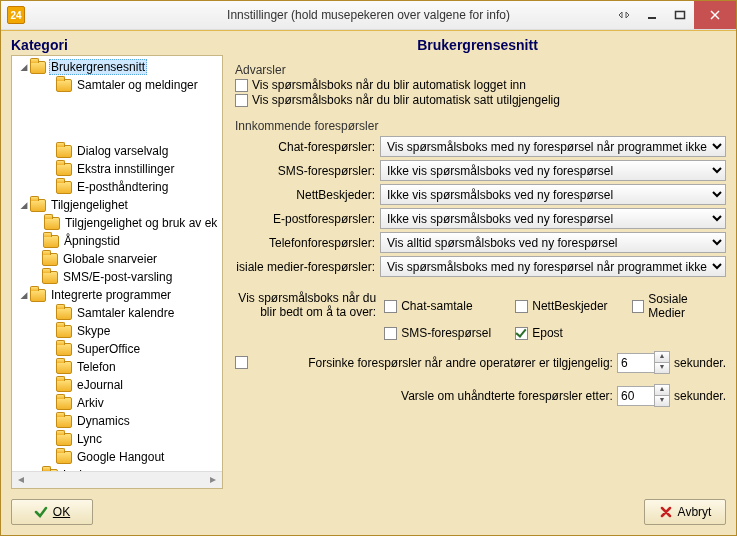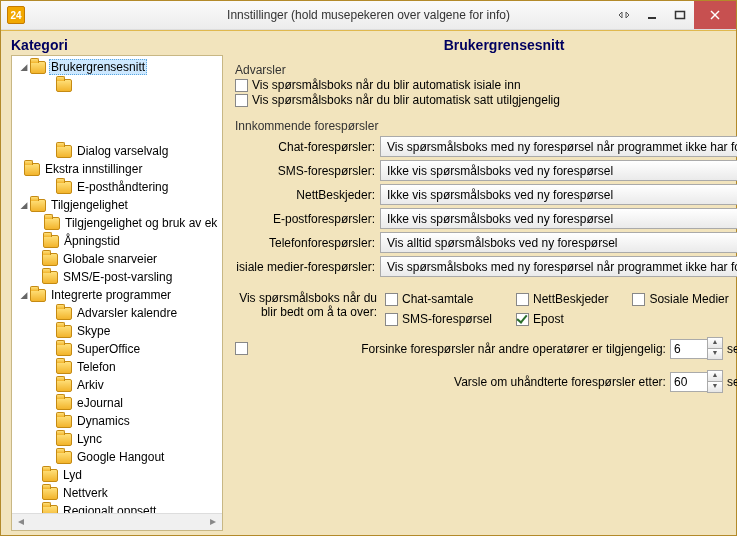--- a/index.html
+++ b/index.html
@@ -8,21 +8,21 @@
   .titlebar{height:28px;background:linear-gradient(#fafafa,#ececec);display:flex;align-items:center;position:relative;border-bottom:1px solid #ddd;}
   .titlebar .app-icon{width:16px;height:16px;margin-left:6px;background:#f2a800;border:1px solid #c47a00;border-radius:2px;position:relative;display:flex;align-items:center;justify-content:center;}
   .titlebar .app-icon span{font-size:10px;color:#fff;font-weight:bold;}
   .titlebar .title{position:absolute;width:100%;text-align:center;font-size:12px;color:#333;pointer-events:none;}
   .titlebar .tb-buttons{position:absolute;right:0;top:0;height:100%;display:flex;}
   .tb-buttons div{width:32px;height:100%;display:flex;align-items:center;justify-content:center;font-size:14px;font-family:Arial;}
   .tb-buttons .restore-icon,.tb-buttons .minimize-icon,.tb-buttons .maximize-icon{width:28px;}
   .tb-buttons .close-btn{width:42px;background:#c75050;color:#fff;}
   .tb-buttons svg{pointer-events:none;}
   
-  .window-body{flex:1;display:flex;flex-direction:row;background:#f2e4bd;border-top:1px solid #e0b84e;min-height:0;}
+  .window-body{flex:1;display:flex;flex-direction:column;background:#f2e4bd;border-top:1px solid #e0b84e;min-height:0;}
   .main{flex:1;display:flex;gap:6px;padding:6px 10px 4px 10px;min-height:0;}
   .col-left{width:212px;display:flex;flex-direction:column;}
   .col-right{flex:1;display:flex;flex-direction:column;min-width:0;}
   h3{margin:0 0 2px 0;font-size:14px;font-weight:bold;color:#000060;}
   .col-right h3{text-align:center;}
   
   .tree-wrap{flex:1;background:#fff;border:1px solid #c8b784;overflow:hidden;display:flex;flex-direction:column;min-height:0;}
   .tree{flex:1;overflow:hidden;padding:2px 0;}
   .tree-node{display:flex;align-items:center;height:18px;white-space:nowrap;padding-right:4px;}
   .tree-node .toggler{width:12px;text-align:center;font-size:9px;color:#666;}
@@ -99,27 +99,28 @@
         <div class="tree-wrap">
           <div class="tree" id="tree">
               <div class="tree-node selected" style="padding-left: 6px;">
                 <span class="toggler">◢</span>
                 <span class="folder"></span>
                 <span class="lbl">Brukergrensesnitt</span>
               </div>
               <div class="tree-node" style="padding-left: 32px;">
                 <span class="toggler"></span>
                 <span class="folder"></span>
+                <span class="lbl">Samtaler og meldinger</span>
               </div>
               <div class="tree-node" style="padding-left: 32px; margin-top: 48px;">
                 <span class="toggler"></span>
                 <span class="folder"></span>
                 <span class="lbl">Dialog varselvalg</span>
               </div>
-              <div class="tree-node" style="">
+              <div class="tree-node" style="padding-left: 32px;">
                 <span class="toggler"></span>
                 <span class="folder"></span>
                 <span class="lbl">Ekstra innstillinger</span>
               </div>
               <div class="tree-node" style="padding-left: 32px;">
                 <span class="toggler"></span>
                 <span class="folder"></span>
                 <span class="lbl">E-posthåndtering</span>
               </div>
               <div class="tree-node" style="padding-left: 6px;">
@@ -148,46 +149,46 @@
                 <span class="lbl">SMS/E-post-varsling</span>
               </div>
               <div class="tree-node" style="padding-left: 6px;">
                 <span class="toggler">◢</span>
                 <span class="folder"></span>
                 <span class="lbl">Integrerte programmer</span>
               </div>
               <div class="tree-node" style="padding-left: 32px;">
                 <span class="toggler"></span>
                 <span class="folder"></span>
-                <span class="lbl">Advarsler kalendre</span>
+                <span class="lbl">Samtaler kalendre</span>
               </div>
               <div class="tree-node" style="padding-left: 32px;">
                 <span class="toggler"></span>
                 <span class="folder"></span>
                 <span class="lbl">Skype</span>
               </div>
               <div class="tree-node" style="padding-left: 32px;">
                 <span class="toggler"></span>
                 <span class="folder"></span>
                 <span class="lbl">SuperOffice</span>
               </div>
               <div class="tree-node" style="padding-left: 32px;">
                 <span class="toggler"></span>
                 <span class="folder"></span>
                 <span class="lbl">Telefon</span>
               </div>
               <div class="tree-node" style="padding-left: 32px;">
                 <span class="toggler"></span>
                 <span class="folder"></span>
+                <span class="lbl">eJournal</span>
+              </div>
+              <div class="tree-node" style="padding-left: 32px;">
+                <span class="toggler"></span>
+                <span class="folder"></span>
                 <span class="lbl">Arkiv</span>
-              </div>
-              <div class="tree-node" style="padding-left: 32px;">
-                <span class="toggler"></span>
-                <span class="folder"></span>
-                <span class="lbl">eJournal</span>
               </div>
               <div class="tree-node" style="padding-left: 32px;">
                 <span class="toggler"></span>
                 <span class="folder"></span>
                 <span class="lbl">Dynamics</span>
               </div>
               <div class="tree-node" style="padding-left: 32px;">
                 <span class="toggler"></span>
                 <span class="folder"></span>
                 <span class="lbl">Lync</span>
@@ -219,21 +220,21 @@
           </div>
         </div>
       </div>
 
       <div class="col-right">
         <h3>Brukergrensesnitt</h3>
         <div class="panel">
           <div class="section-label">Advarsler</div>
           <div class="checkbox-row">
             <input type="checkbox" class="chk" style="">
-            <span>Vis spørsmålsboks når du blir automatisk isiale inn</span>
+            <span>Vis spørsmålsboks når du blir automatisk logget inn</span>
           </div>
           <div class="checkbox-row">
             <input type="checkbox" class="chk" style="">
             <span>Vis spørsmålsboks når du blir automatisk satt utilgjengelig</span>
           </div>
 
           <div class="section-label" style="margin-top:12px">Innkommende forespørsler</div>
           <div id="incoming-rows">
               <div class="combo-row">
                 <label>Chat-forespørsler:</label>

